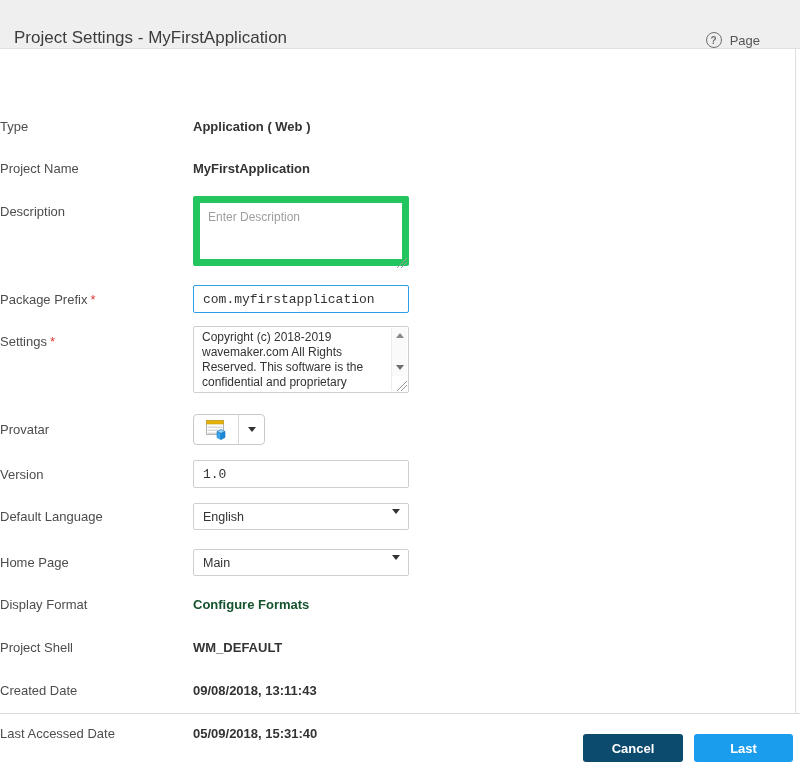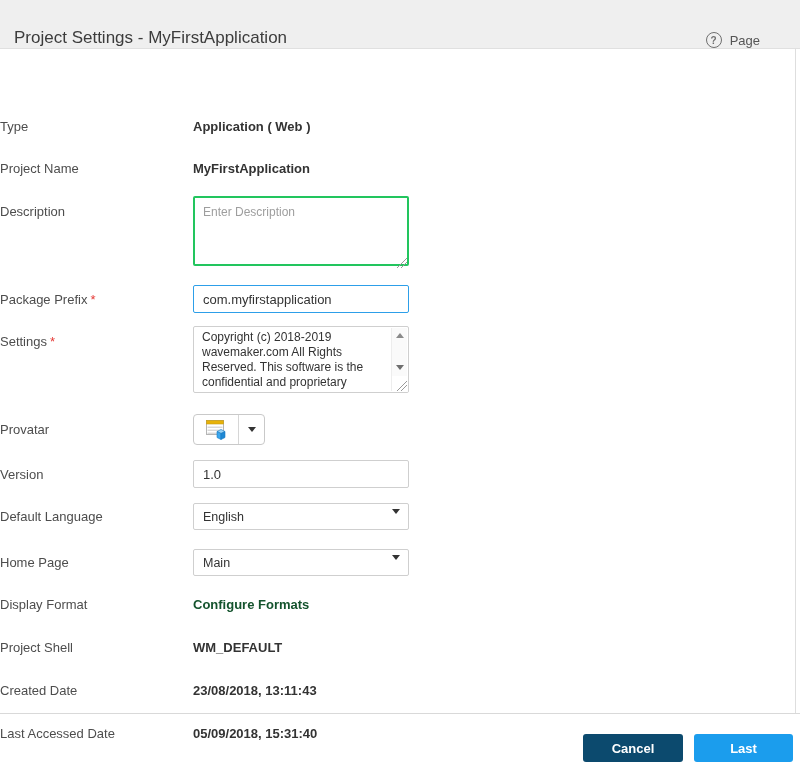--- a/index.html
+++ b/index.html
@@ -22,35 +22,35 @@
     font-size:10px; color:#6f6f6f; font-weight:700;
   }
   .help-label { font-size:13px; color:#555; }
   
   .row { position:absolute; left:0; display:flex; align-items:center;margin-top:48px; }
   .row.top-align { align-items:flex-start; }
   .lbl { width:193px; flex:none; font-size:13px; color:#4d4d4d; }
   .req { color:#e53935; margin-left:3px; }
   .val { font-size:13px; font-weight:700; color:#333;text-align:center; }
   textarea.desc {
-    width:216px; height:70px; border:2px solid #22c55e; border-radius:2px;
+    width:216px; height:70px; border:7px solid #22c55e; border-radius:2px;
     font-family:"Liberation Sans", sans-serif; font-size:12px; color:#333;
     padding:7px 8px; resize:none; outline:none; line-height:15px;
   }
   textarea.desc::placeholder { color:#9e9e9e; }
   .ta-wrap { position:relative; width:216px; }
   .grip {
     position:absolute; right:2px; bottom:2px; width:10px; height:10px; pointer-events:none;
     background:
       linear-gradient(135deg, transparent 0 46%, #9a9a9a 46% 54%, transparent 54%) no-repeat 0 0/10px 10px,
       linear-gradient(135deg, transparent 0 46%, #9a9a9a 46% 54%, transparent 54%) no-repeat 4px 4px/6px 6px;
   }
   input.txt {
     width:216px; height:28px; border:1px solid #cfcfcf; border-radius:2px;
-    font-family:Liberation Sans, sans-serif; font-size:13px; color:#333;
+    font-family:Liberation Mono, monospace; font-size:13px; color:#333;
     padding:0 9px; outline:none;
   }
   input.txt.focused { border:1px solid #2d9fe9; }
   
   .fake-ta {
     position:relative; width:216px; height:67px;
     border:1px solid #cfcfcf; border-radius:2px; background:#fff; overflow:hidden; cursor:text;
   }
   .fake-ta .ta-text {
     position:absolute; top:3px; left:8px; right:20px; bottom:0;
@@ -199,21 +199,21 @@
     <a class="link">Configure Formats</a>
   </div>
 
   <div class="row" style="top:592px">
     <div class="lbl">Project Shell</div>
     <div class="val">WM_DEFAULT</div>
   </div>
 
   <div class="row" style="top:635px">
     <div class="lbl">Created Date</div>
-    <div class="val">23/08/2018, 13:11:43</div>
+    <div class="val">09/08/2018, 13:11:43</div>
   </div>
 
   <div class="row" style="top:678px">
     <div class="lbl">Last Accessed Date</div>
     <div class="val">05/09/2018, 15:31:40</div>
   </div>
 
   <div class="right-border"></div>
   <div class="footer-divider"></div>
 

